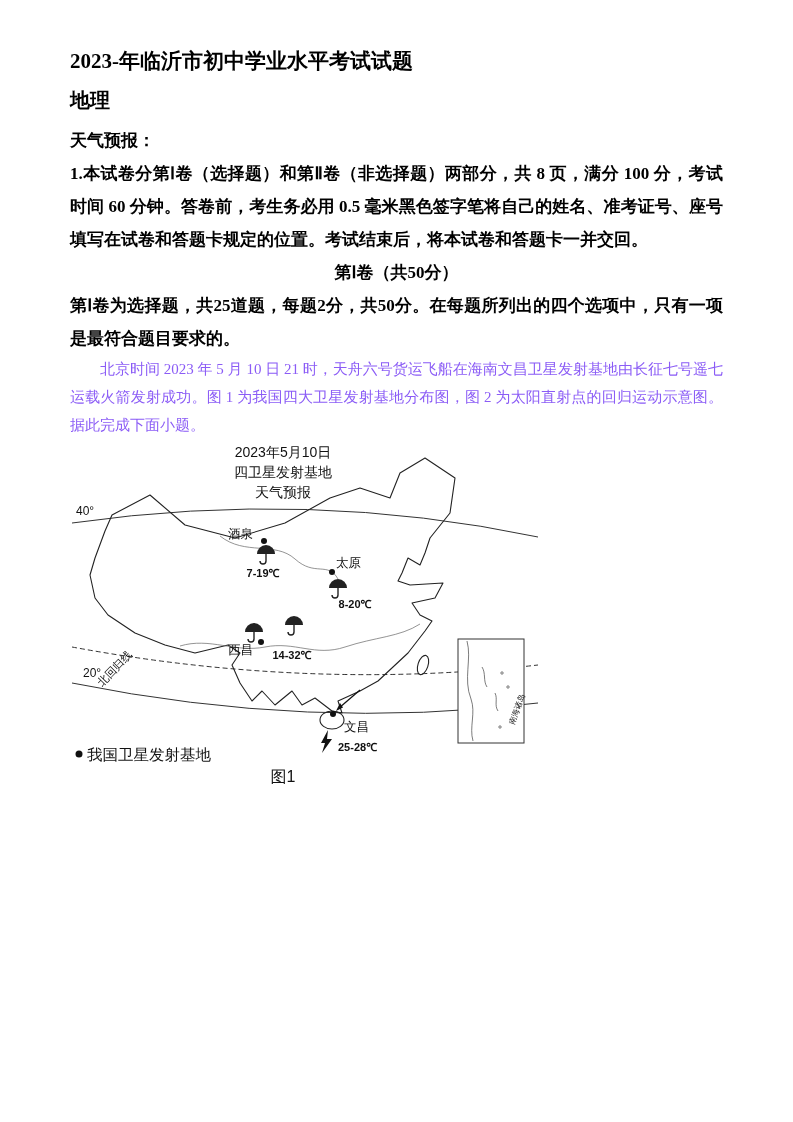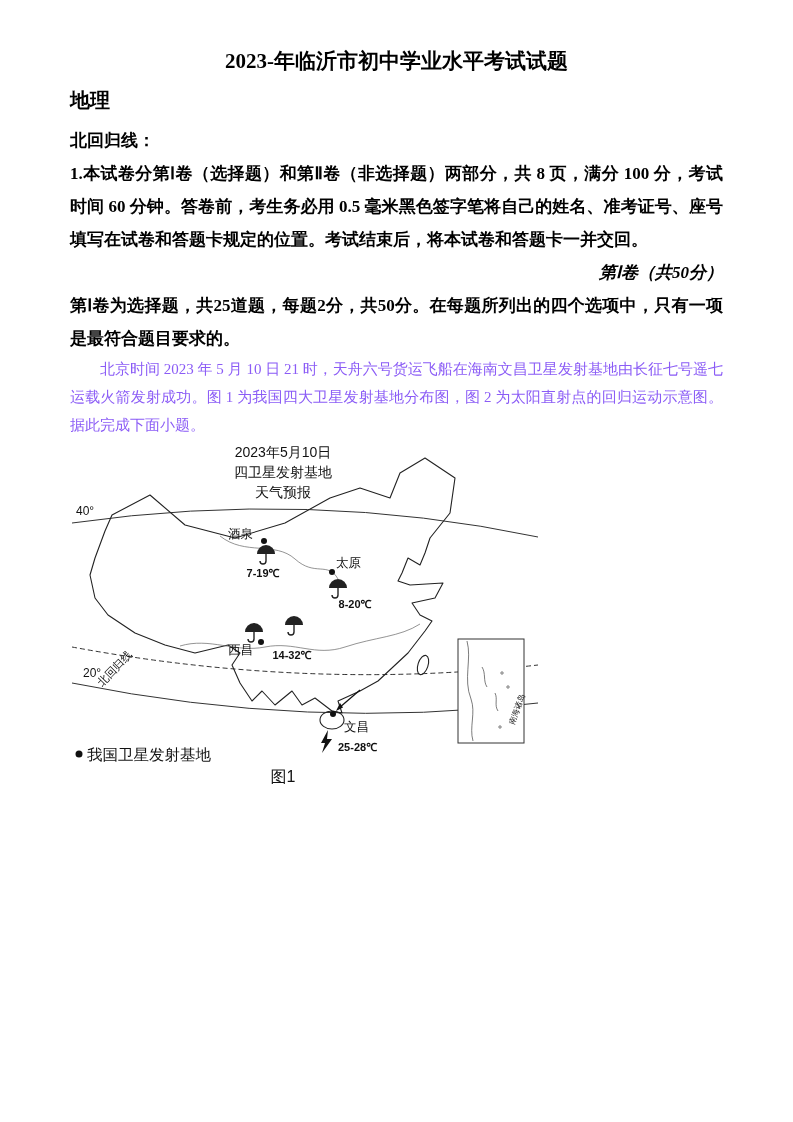--- a/index.html
+++ b/index.html
@@ -4,24 +4,24 @@
 <style>
   * { margin:0; padding:0; box-sizing:border-box; }
   html,body { background:#fff; }
   body {
     width:793px; height:1122px;
     font-family:"Liberation Serif", serif;
     color:#000;
     overflow:hidden;
   }
   .page { width:793px; height:1122px; padding:46px 70px 0 70px; background:#fff; }
-  .doc-title { text-align:center; font-size:21px; font-weight:bold; line-height:30px; margin-bottom:10px; }
+  .doc-title { font-size:21px; font-weight:bold; line-height:30px; margin-bottom:10px; }
   .doc-subject { text-align:left; font-size:20px; font-weight:bold; line-height:28px; margin-bottom:10px; }
   .bold-text { font-weight:bold; font-size:17px; line-height:33px; text-align:justify; }
-  .section-title { text-align:right;font-style:italic; }
+  .section-title { text-align:center; }
   .passage { font-size:15px; line-height:28px; text-indent:2em; text-align:justify; color:#8b5cf6; }
   .figure { margin-top:2px; }
 
   
   .map-svg { display:block; }
   .map-svg text { font-family:"Liberation Sans", sans-serif; fill:#111; }
   .ln { stroke:#333; stroke-width:1; fill:none; }
   .dash { stroke-dasharray:5 3; }
   .outline { stroke:#222; stroke-width:1.1; fill:none; stroke-linejoin:round; }
   .river { stroke:#666; stroke-width:0.7; fill:none; }
@@ -38,21 +38,21 @@
   .dot { fill:#111; }
 </style>
 </head>
 <body>
 
 <div class="page">
 
   <h1 class="doc-title">2023-年临沂市初中学业水平考试试题</h1>
   <h2 class="doc-subject">地理</h2>
 
-  <p class="bold-text">北回归线：</p>
+  <p class="bold-text">天气预报：</p>
   <p class="bold-text">1.本试卷分第Ⅰ卷（选择题）和第Ⅱ卷（非选择题）两部分，共 8 页，满分 100 分，考试时间 60 分钟。答卷前，考生务必用 0.5 毫米黑色签字笔将自己的姓名、准考证号、座号填写在试卷和答题卡规定的位置。考试结束后，将本试卷和答题卡一并交回。</p>
 
   <p class="bold-text section-title">第Ⅰ卷（共50分）</p>
   <p class="bold-text">第Ⅰ卷为选择题，共25道题，每题2分，共50分。在每题所列出的四个选项中，只有一项是最符合题目要求的。</p>
 
   <p class="passage">北京时间 2023 年 5 月 10 日 21 时，天舟六号货运飞船在海南文昌卫星发射基地由长征七号遥七运载火箭发射成功。图 1 为我国四大卫星发射基地分布图，图 2 为太阳直射点的回归运动示意图。据此完成下面小题。</p>
 
   <figure class="figure">
     <svg class="map-svg" width="480" height="346" viewBox="0 0 480 346" xmlns="http://www.w3.org/2000/svg">
 

